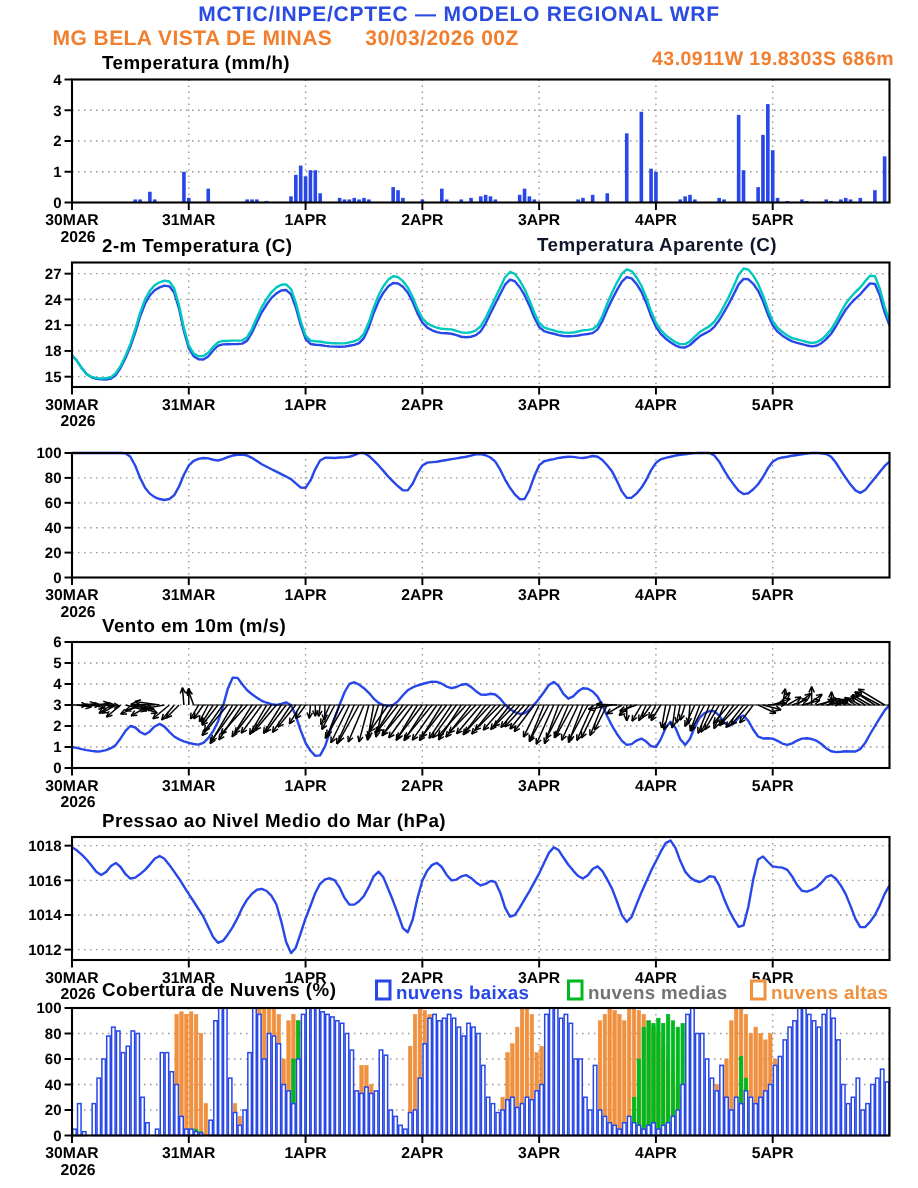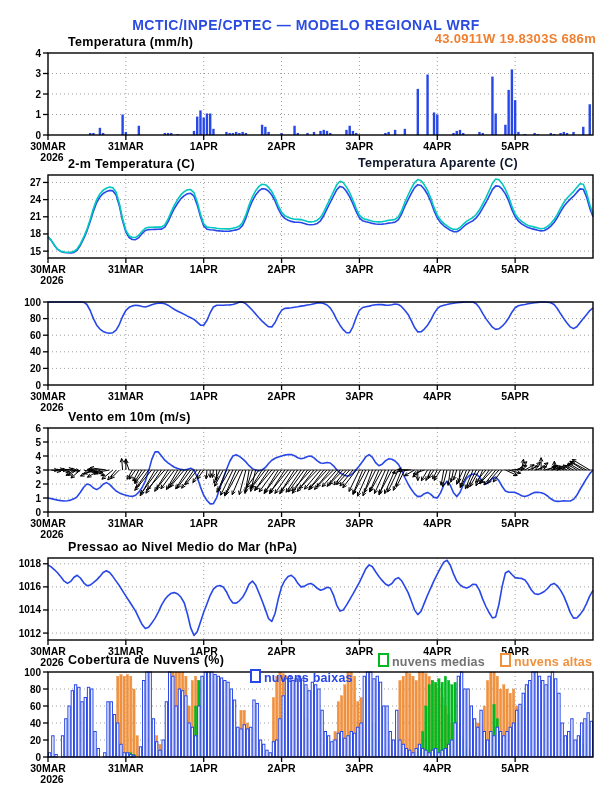--- a/index.html
+++ b/index.html
@@ -1,19 +1,19 @@
 <!DOCTYPE html>
 <html><head>
 <meta charset="utf-8">
 <style>
   html,body{margin:0;padding:0;background:#fff;}
   .page{position:relative;width:612px;height:792px;background:#fff;overflow:hidden;
         font-family:"Liberation Sans",sans-serif;font-weight:bold;}
   .hdr-title{position:absolute;left:0;top:1px;width:100%;text-align:center;
-             font-size:14px;letter-spacing:.5px;margin-top:16px;}
+             font-size:14px;letter-spacing:.5px;}
   .hdr-sub{position:absolute;left:35px;top:17px;font-size:14px;letter-spacing:.3px;}
   .hdr-sub .dt{margin-left:22px;}
   .hdr-loc{position:absolute;right:16px;top:31px;font-size:13px;letter-spacing:.3px;}
   .ptitle{position:absolute;font-size:12.5px;letter-spacing:.3px;color:#000;white-space:nowrap;}
   .cl-legend{position:absolute;font-size:12.5px;letter-spacing:.2px;white-space:nowrap;}
   .cl-legend .sw{display:inline-block;width:7px;height:10px;border:2px solid;background:#fff;
                  vertical-align:-1px;margin-right:3px;}
   svg.canvas{position:absolute;left:0;top:0;}
 </style>
 </head>
@@ -1154,35 +1154,38 @@
         <text x="359.42857142857144" y="772" text-anchor="middle" style="font:bold 10.5px 'Liberation Sans',sans-serif" fill="#000">3APR</text>
         <line x1="437.2857142857143" y1="757" x2="437.2857142857143" y2="762" stroke="#000000" stroke-width="1.3"></line>
         <text x="437.2857142857143" y="772" text-anchor="middle" style="font:bold 10.5px 'Liberation Sans',sans-serif" fill="#000">4APR</text>
         <line x1="515.1428571428571" y1="757" x2="515.1428571428571" y2="762" stroke="#000000" stroke-width="1.3"></line>
         <text x="515.1428571428571" y="772" text-anchor="middle" style="font:bold 10.5px 'Liberation Sans',sans-serif" fill="#000">5APR</text>
       </g>
     </svg>
 
   <div class="hdr-title" style="color: rgb(43, 75, 224);">MCTIC/INPE/CPTEC — MODELO REGIONAL WRF</div>
 
+  <div class="hdr-sub" style="color: rgb(240, 127, 47);">
+    <span>MG BELA VISTA DE MINAS</span><span class="dt">30/03/2026 00Z</span>
+  </div>
 
   <div class="hdr-loc" style="color: rgb(240, 127, 47); margin-left: 34px;">43.0911W 19.8303S 686m</div>
 
   <div class="ptitle" style="left:68px;top:35px">Temperatura (mm/h)</div>
 
   <div class="ptitle" style="left:68px;top:157px">2-m Temperatura (C)</div>
   <div class="ptitle" style="left: 358px; top: 156px; color: #0f172a;">Temperatura Aparente (C)</div>
 
 
   <div class="ptitle" style="left:68px;top:410px">Vento em 10m (m/s)</div>
 
   <div class="ptitle" style="left:68px;top:653px">Cobertura de Nuvens (%)</div>
 
   <div class="ptitle" style="left:68px;top:540px">Pressao ao Nivel Medio do Mar (hPa)</div>
-  <div class="cl-legend" style="left: 250px; top: 653px; color: rgb(40, 71, 232); margin-top: 16px;">
+  <div class="cl-legend" style="left: 250px; top: 653px; color: rgb(40, 71, 232);">
     <span class="sw" style="border-color: rgb(40, 71, 232);"></span><span>nuvens baixas</span>
   </div>
   <div class="cl-legend" style="left: 378px; top: 653px; color: #737373;">
     <span class="sw" style="border-color: rgb(0, 184, 31);"></span><span>nuvens medias</span>
   </div>
   <div class="cl-legend" style="left: 500px; top: 653px; color: rgb(240, 145, 63);">
     <span class="sw" style="border-color: rgb(240, 145, 63);"></span><span>nuvens altas</span>
   </div>
 
 </div>

